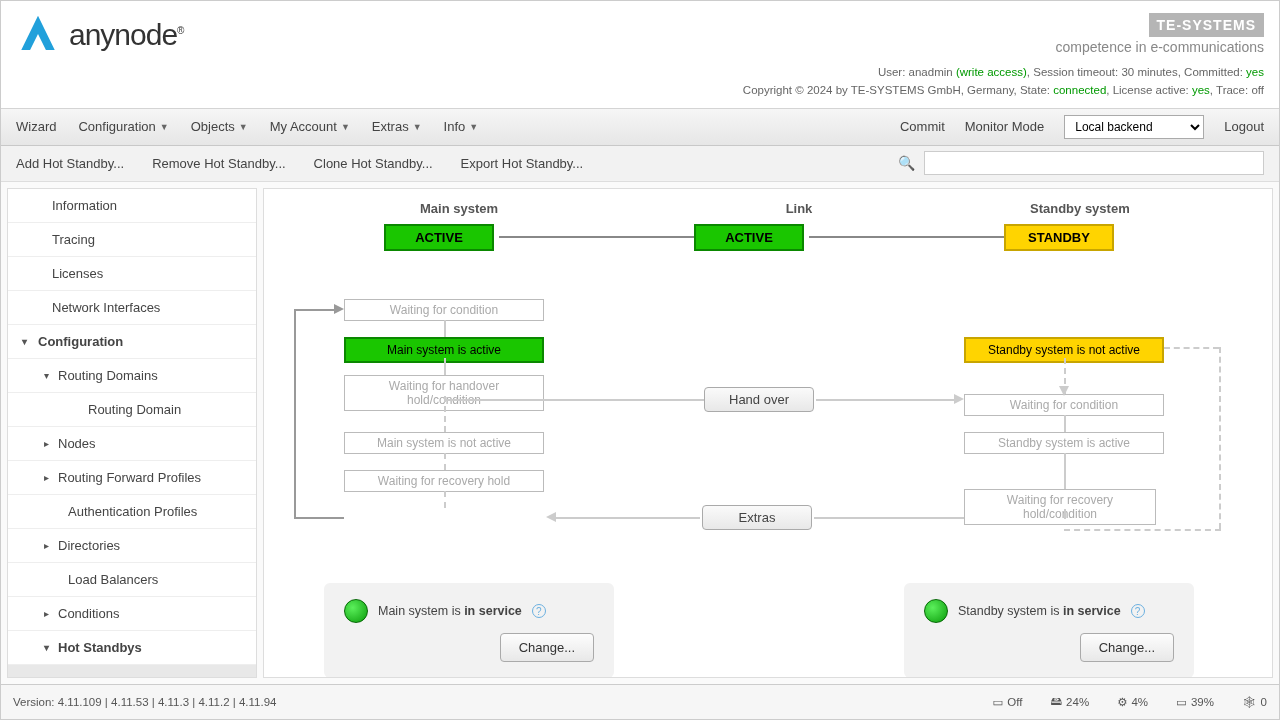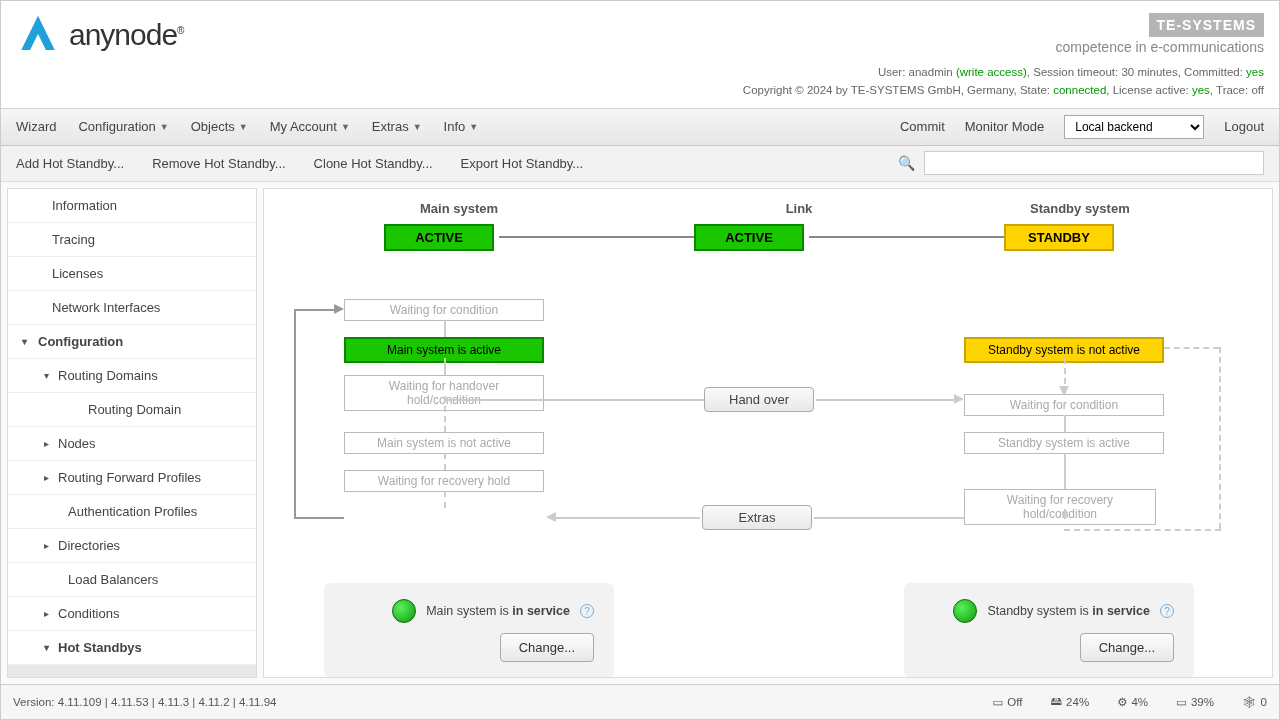--- a/index.html
+++ b/index.html
@@ -51,21 +51,21 @@
 .vline.faded{background:#ccc;}
 .vline.dashed{background:none;border-left:2px dashed #ccc;width:0;}
 .hline.dashed{background:none;border-top:2px dashed #ccc;height:0;}
 .arrow-r{position:absolute;width:0;height:0;border-top:5px solid transparent;border-bottom:5px solid transparent;border-left:10px solid #888;}
 .arrow-r.faded{border-left-color:#ccc;}
 .arrow-l{position:absolute;width:0;height:0;border-top:5px solid transparent;border-bottom:5px solid transparent;border-right:10px solid #888;}
 .arrow-l.faded{border-right-color:#ccc;}
 .arrow-d{position:absolute;width:0;height:0;border-left:5px solid transparent;border-right:5px solid transparent;border-top:10px solid #888;}
 .arrow-d.faded{border-top-color:#ccc;}
 .status-card{position:absolute;background:#f2f2f2;border-radius:6px;padding:16px 20px;width:290px;}
-.status-row{display:flex;align-items:center;gap:10px;font-size:12.5px;color:#444;justify-content:flex-end;}
+.status-row{display:flex;align-items:center;gap:10px;font-size:12.5px;color:#444;}
 .dot{width:24px;height:24px;border-radius:50%;background:radial-gradient(circle at 35% 35%,#5bf05b,#0a9b0a);border:1px solid #066906;}
 .qmark{display:inline-block;width:14px;height:14px;border:1px solid #6bb0e0;border-radius:50%;color:#6bb0e0;font-size:10px;text-align:center;line-height:13px;}
 .change-btn{background:linear-gradient(#fdfdfd,#e8e8e8);border:1px solid #aaa;padding:6px 18px;border-radius:4px;font-size:13px;color:#333;cursor:pointer;margin-top:10px;float:right;}
 .footer{height:26px;background:#f6f6f6;border-top:1px solid #ccc;display:flex;align-items:center;padding:17px 12px;font-size:11.5px;color:#555;}
 .footer-right{margin-left:auto;display:flex;gap:28px;align-items:center;}
 .footer-right .ico{display:inline-flex;align-items:center;gap:4px;}
 </style>
 </head>
 <body>
 

